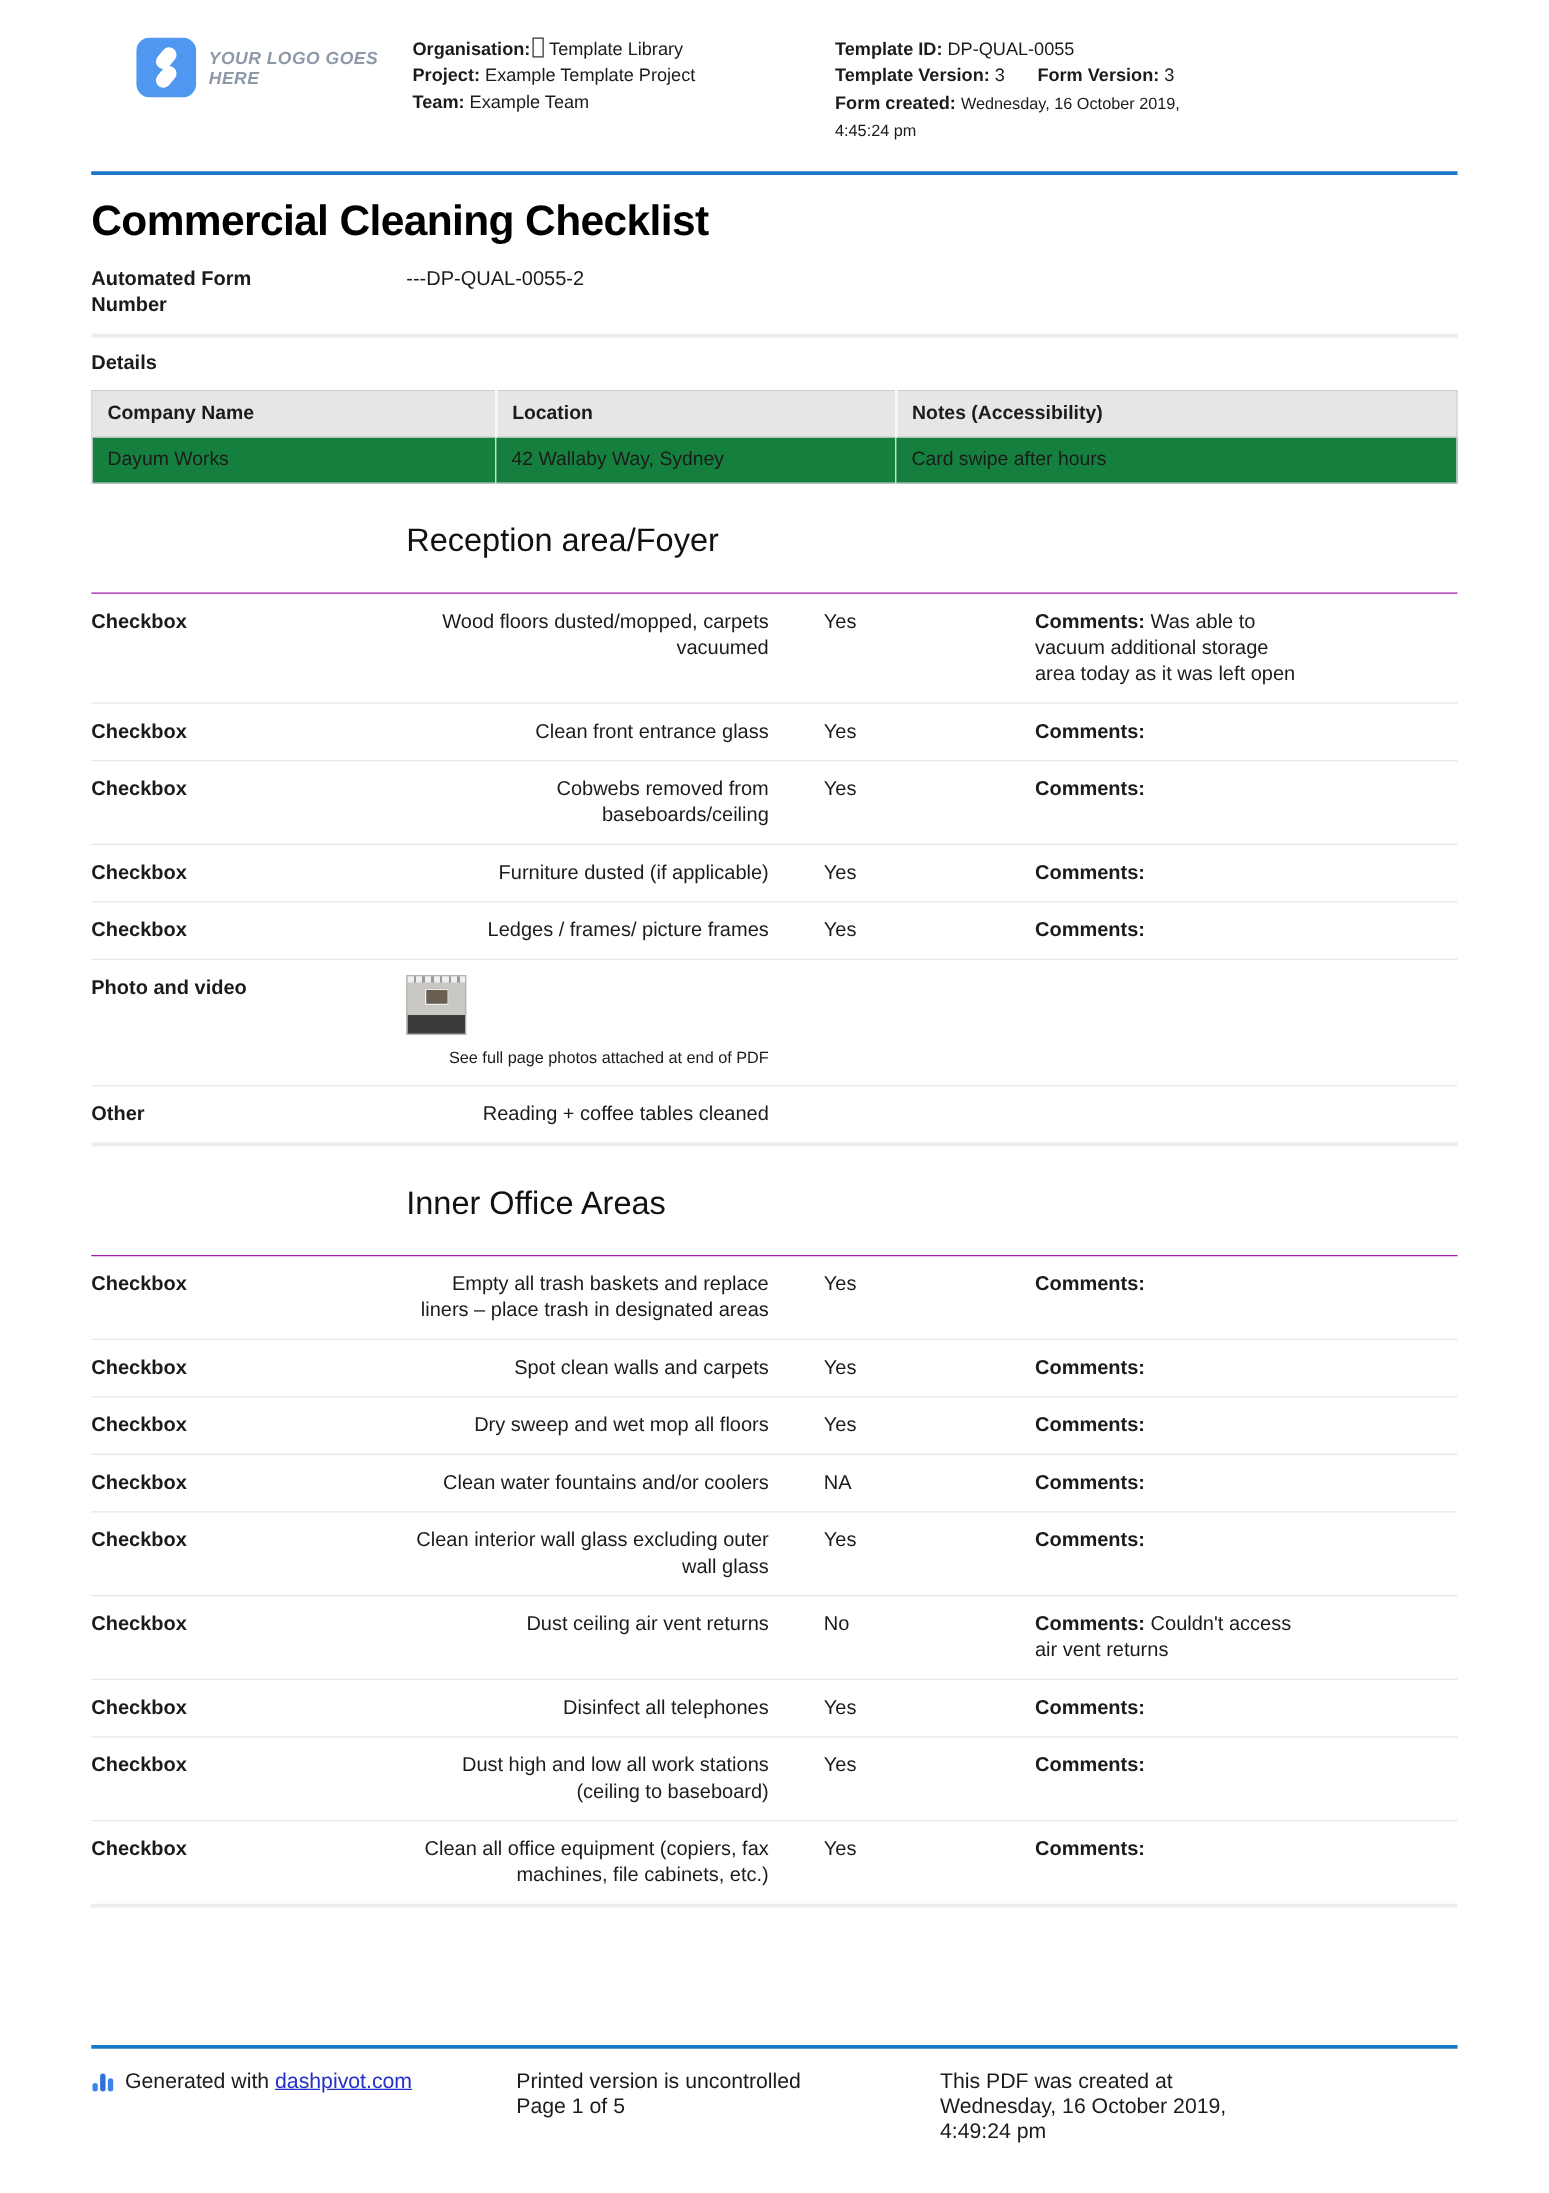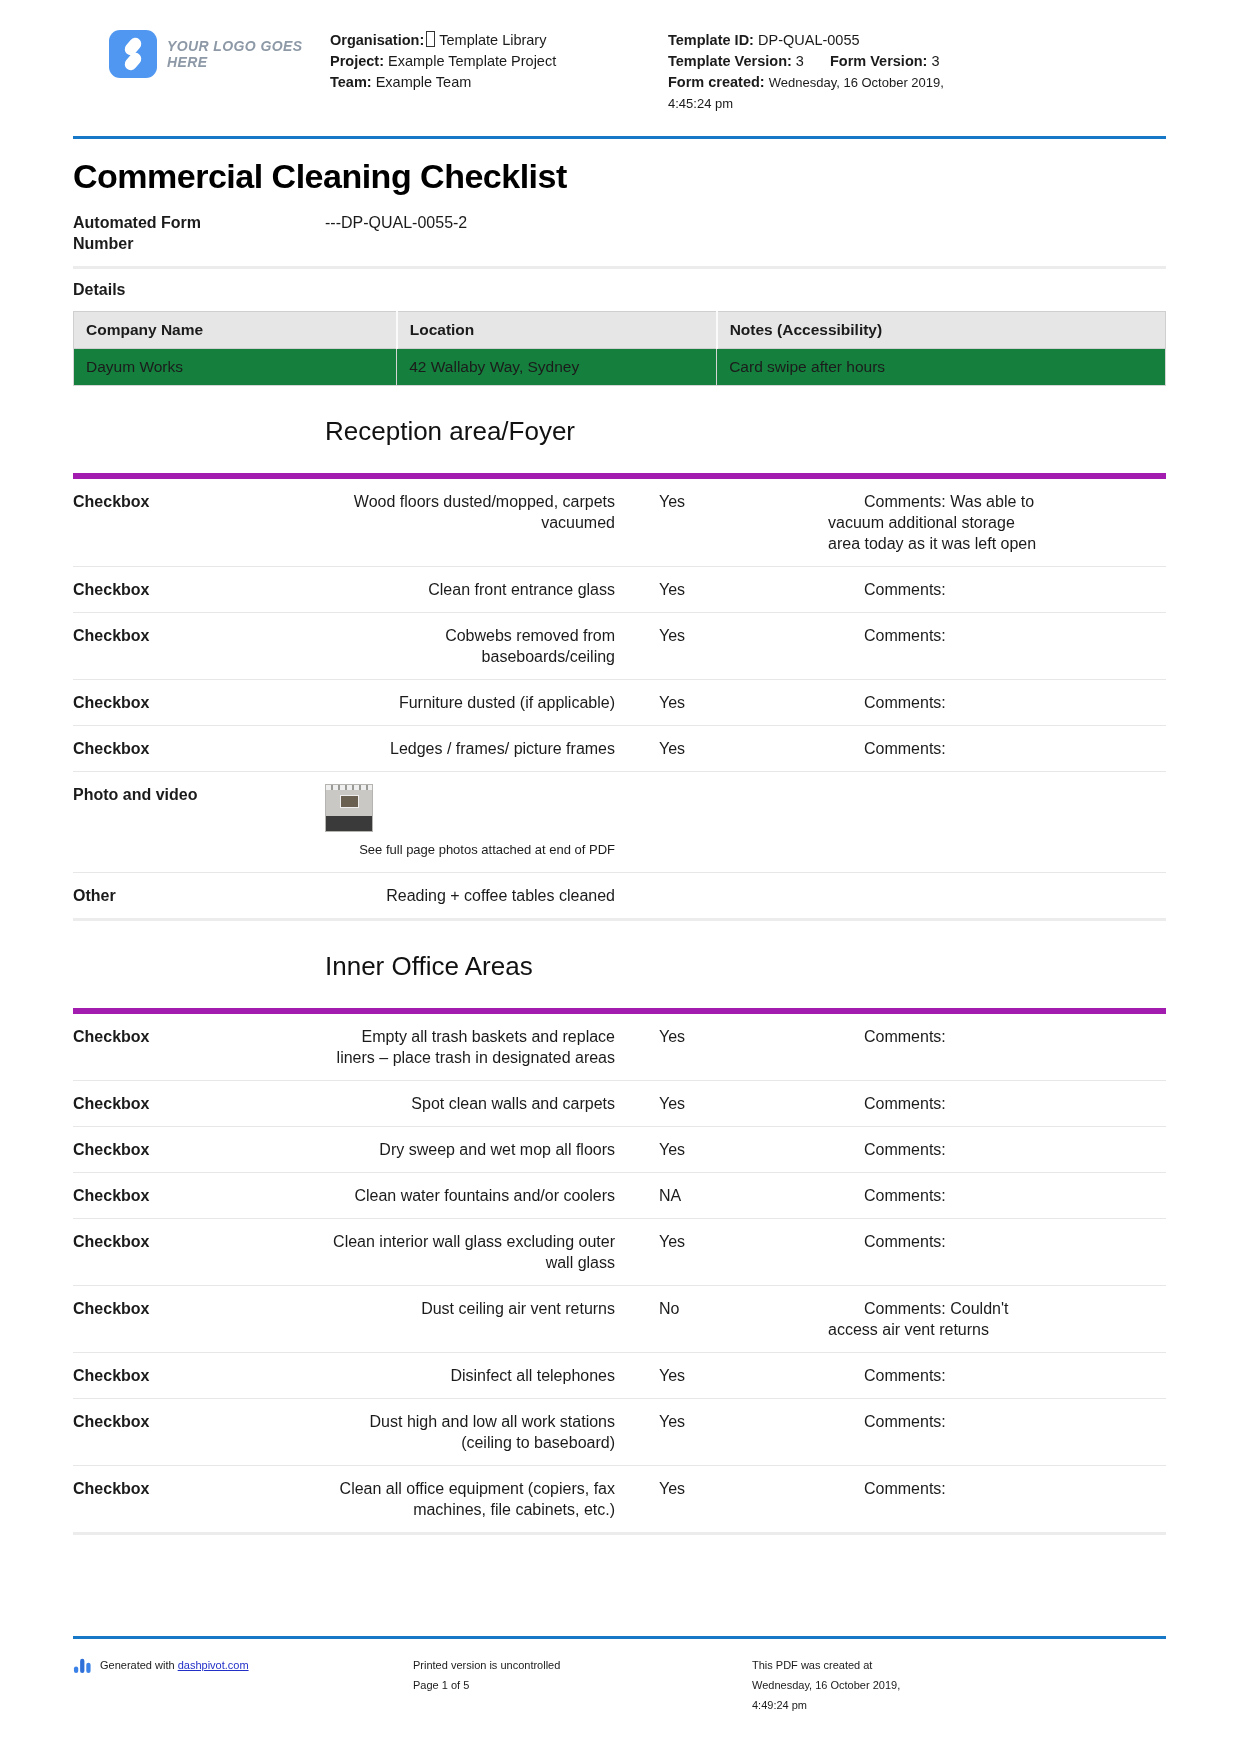--- a/index.html
+++ b/index.html
@@ -30,41 +30,41 @@
   .details-heading{font-size:16px;font-weight:700;padding:12px 0 12px 0;}
 
   
   table.details{width:100%;border-collapse:collapse;font-size:15.5px;}
   table.details th{background:#e6e6e6;text-align:left;font-weight:700;padding:9px 12px;border:1px solid #cfcfcf;border-right:2px solid #fafafa;}
   table.details th:last-child{border-right:1px solid #cfcfcf;}
   table.details td{padding:9px 12px;border:1px solid #d5d5d5;background:#15803d;}
 
   
   .section-heading{font-size:26px;font-weight:400;color:#111;margin:30px 0 26px 252px;}
-  .rows{border-top:6px solid #a21caf;}
+  .rows{border-top:1px solid #a21caf;}
   .row{display:grid;grid-template-columns:252px 334px 169px auto;padding:12px 0;border-bottom:1px solid #e7e7e7;font-size:16px;line-height:21px;}
   .row:last-child{border-bottom:3px solid #ececec;}
   .c-label{font-weight:700;}
   .c-desc{padding-right:44px;text-align:right;}
   .c-comment{max-width:212px;}
-  .c-comment b{font-weight:400;margin-left:36px;}
+  .c-comment b{font-weight:700;}
 
   
   .photo-cell{display:block;}
   .photo-thumb{position:relative;width:46px;height:46px;background:#c9c8c4;border:1px solid #b5b4b0;overflow:hidden;}
   .photo-thumb:before{content:"";position:absolute;left:14px;top:10px;width:17px;height:11px;background:#6a6052;border:1px solid #efefef;}
   .photo-thumb:after{content:"";position:absolute;left:0;bottom:0;width:100%;height:15px;background:#3a3a3a;}
   .photo-ceiling{position:absolute;left:0;top:0;width:100%;height:5px;background:
      repeating-linear-gradient(90deg,#efefef 0 5px,#9a9a96 5px 7px);}
   .photo-caption{font-size:13px;margin-top:7px;color:#1b1b1b;}
 
   
   .footer{position:absolute;left:73px;width:1093px;top:1636px;}
   .footer-rule{height:3px;background:#1878c8;}
-  .footer-cols{display:grid;grid-template-columns:340px 339px auto;margin-top:16px;font-size:11px;line-height:20px;}
+  .footer-cols{display:grid;grid-template-columns:340px 339px auto;margin-top:16px;font-size:17px;line-height:20px;}
   .gen{display:flex;align-items:flex-start;gap:8px;}
   .gen svg{margin-top:1px;}
   .link{color:#2230c8;text-decoration:underline;}
 </style>
 </head>
 <body>
 
 <div class="page">
   <div class="content">
 

